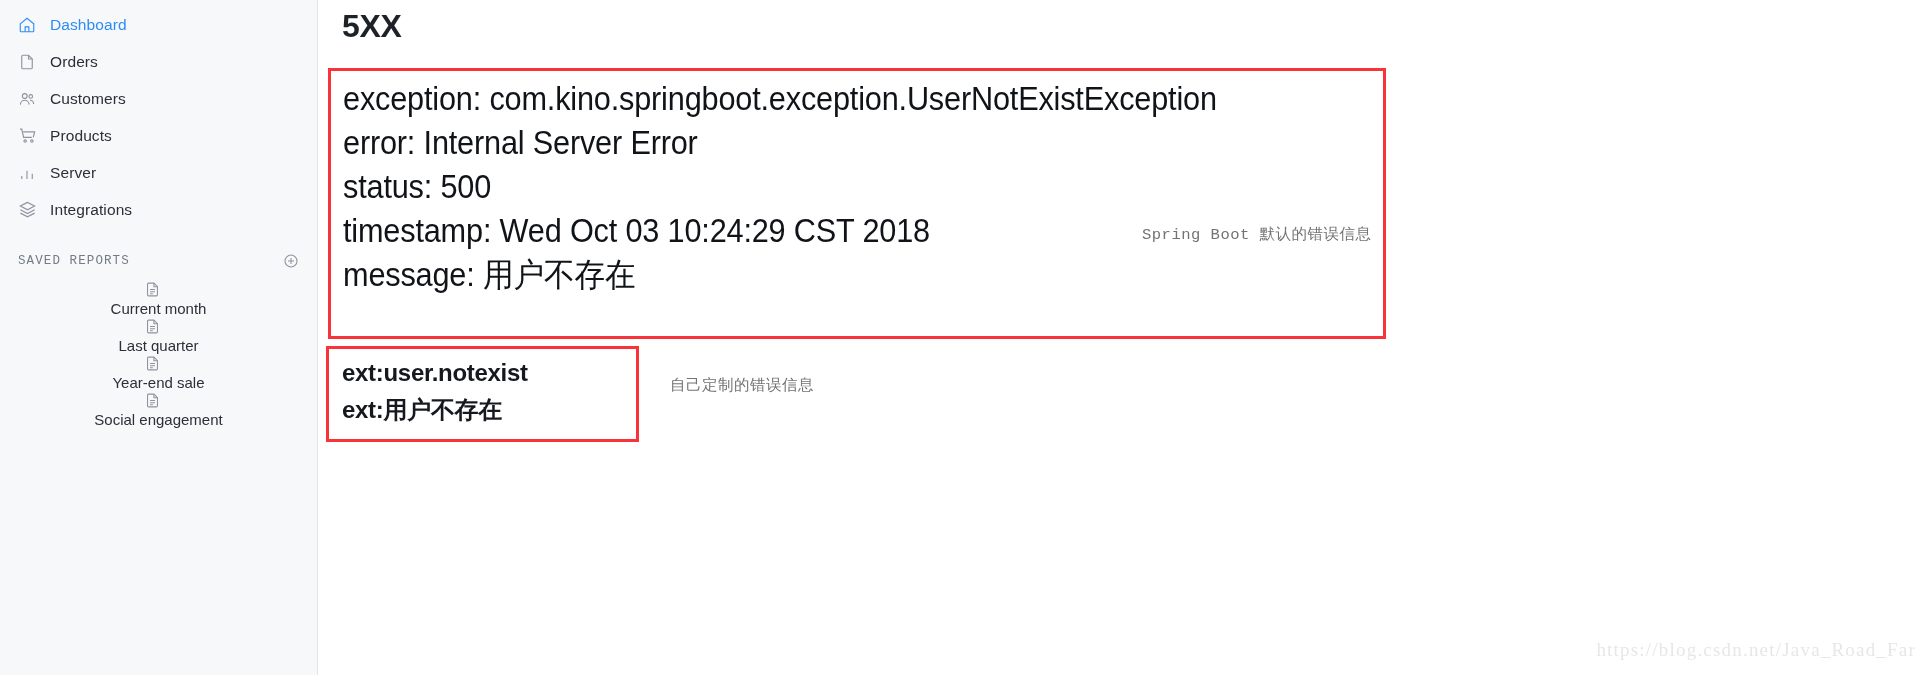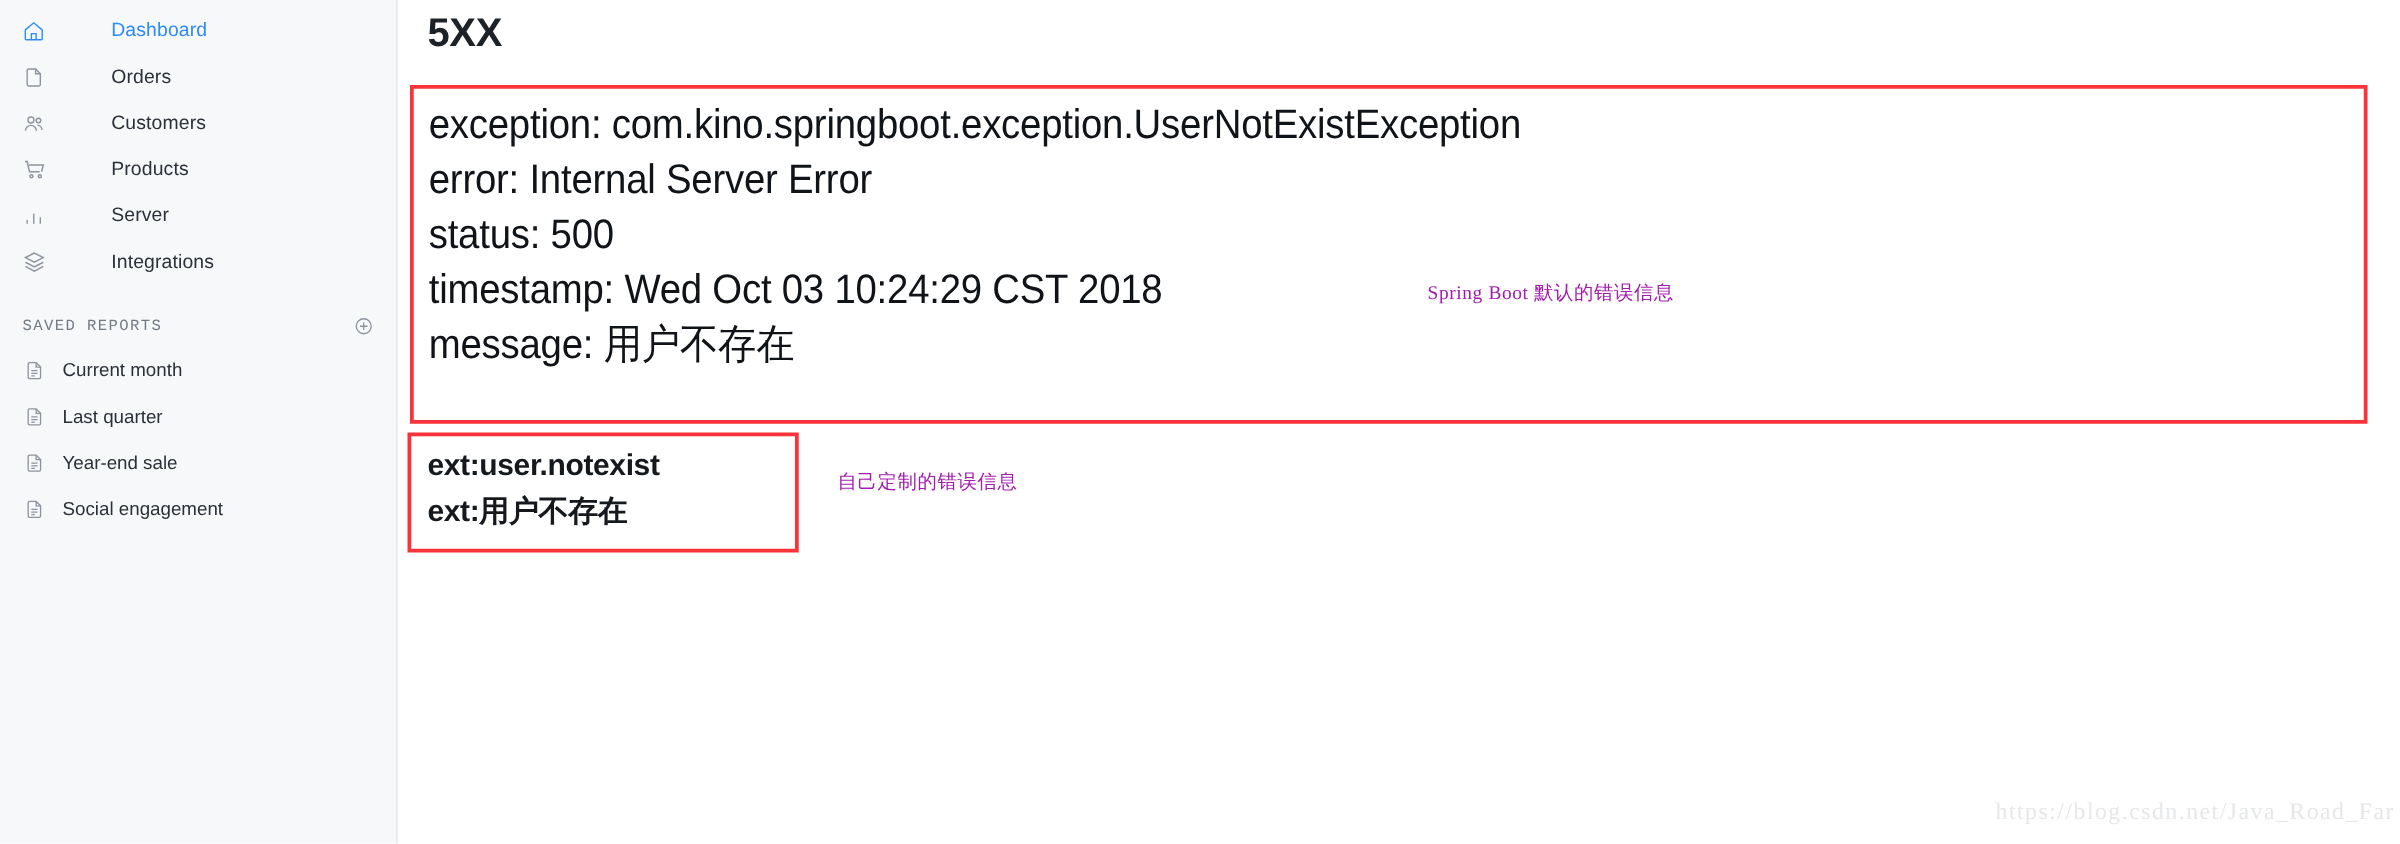--- a/index.html
+++ b/index.html
@@ -43,21 +43,20 @@
     display: flex;
     align-items: center;
     justify-content: center;
     margin-right: 12px;
   }
   .nav-item .nav-label {
     font-size: 15.5px;
     color: #2b3038;
     letter-spacing: 0.1px;
     white-space: nowrap;
-    margin-left: 39px;
   }
   .nav-item.active .nav-label { color: #2d8cf5; }
   .nav-item.active .nav-icon svg { stroke: #2d8cf5; }
   .nav-icon svg { stroke: #8d949e; fill: none; stroke-width: 1.5; }
 
   .section-header {
     display: flex;
     align-items: center;
     justify-content: space-between;
     height: 34px;
@@ -70,23 +69,23 @@
     color: #737b85;
     text-transform: uppercase;
     font-family: Liberation Mono, monospace;
   }
   .section-add { cursor: pointer; line-height: 0; }
 
   .report-item {
     display: flex;
     align-items: center;
     height: 37px;
-    padding-left: 16px;
     box-sizing: border-box;
     cursor: pointer;
+    flex-direction: column;
   }
   .report-item .nav-icon { width: 22px; height: 22px; flex: 0 0 22px;
     display:flex; align-items:center; justify-content:center; margin-right: 12px;}
   .report-item .nav-label { font-size: 15px; color: #2b3038; white-space: nowrap; }
 
   
   #main {
     position: absolute;
     left: 318px;
     top: 0;
@@ -105,21 +104,21 @@
 
   .error-box {
     position: absolute;
     border: 3px solid #f9333a;
     box-sizing: border-box;
     background: #ffffff;
   }
   #default-error-box {
     left: 10px;
     top: 68px;
-    width: 1566px;
+    width: 1058px;
     height: 271px;
     padding: 6px 0 0 12px;
   }
   #custom-error-box {
     left: 8px;
     top: 346px;
     width: 313px;
     height: 96px;
     padding: 5px 0 0 13px;
   }
@@ -138,22 +137,22 @@
     font-size: 24px;
     line-height: 37px;
     font-weight: bold;
     color: #15191e;
     white-space: nowrap;
     letter-spacing: -0.3px;
   }
 
   .annotation {
     position: absolute;
-    font-family: Liberation Serif, serif;
-    color: #a21caf;
+    font-family: Liberation Mono, monospace;
+    color: #737373;
     white-space: nowrap;
   }
   #annotation-default {
     left: 824px;
     top: 224px;
     font-size: 15.5px;
     letter-spacing: 0.5px;
   }
   #annotation-custom {
     left: 352px;

